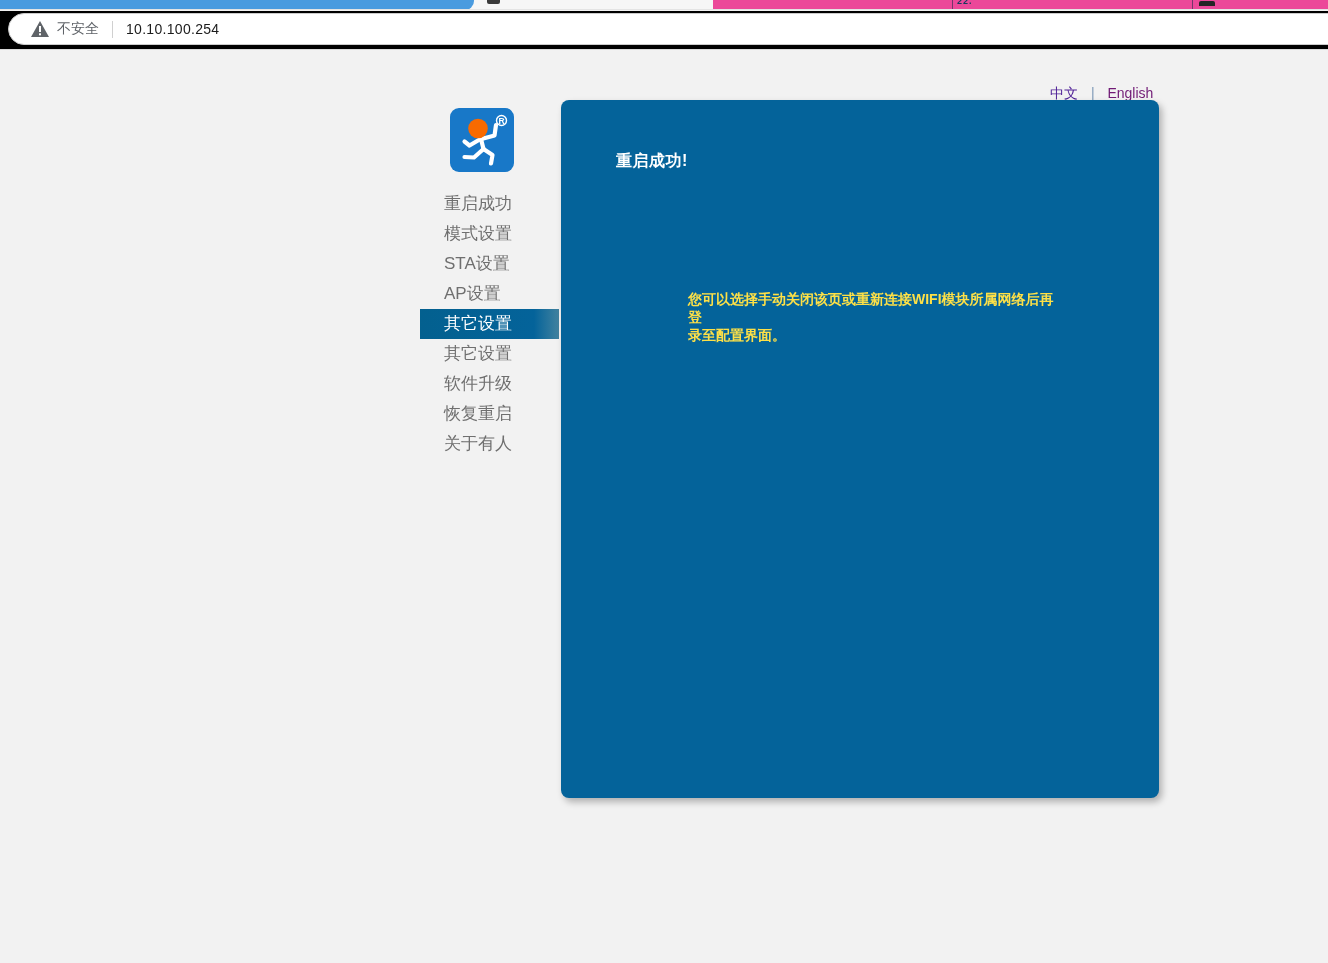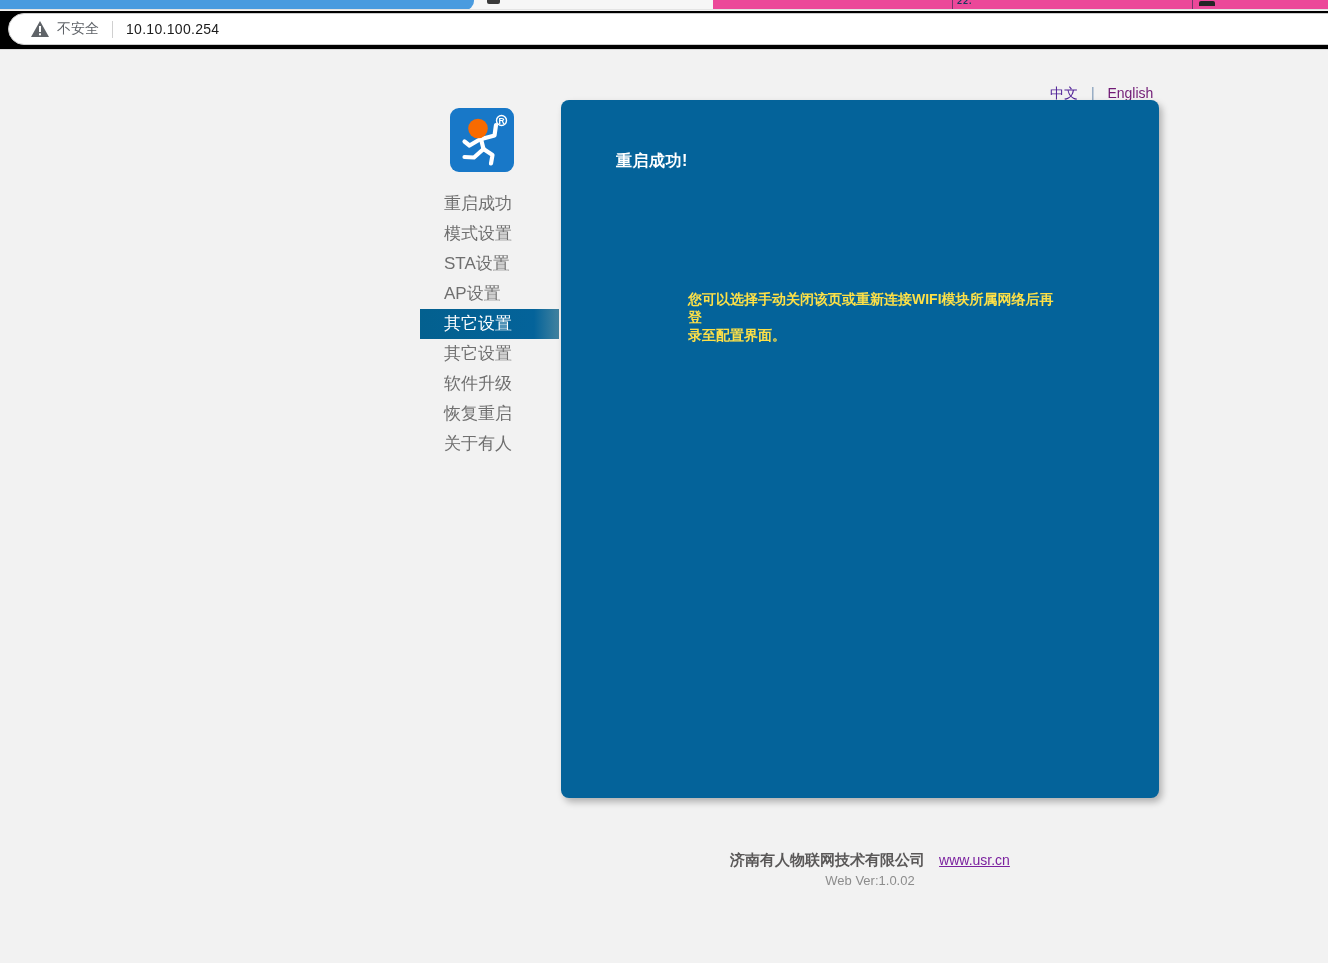--- a/index.html
+++ b/index.html
@@ -133,21 +133,15 @@
     </div>
 
     <div class="panel">
       <div class="panel-title">重启成功!</div>
       <div class="panel-msg">
         <div>您可以选择手动关闭该页或重新连接WIFI模块所属网络后再登</div>
         <div>录至配置界面。</div>
       </div>
     </div>
 
-    <div class="footer">
-      <div class="footer-line1">
-        <span>济南有人物联网技术有限公司</span><a class="usr-link">www.usr.cn</a>
-      </div>
-      <div class="footer-ver">Web Ver:1.0.02</div>
-    </div>
 
   </div>
 </div>
 
 </body></html>

